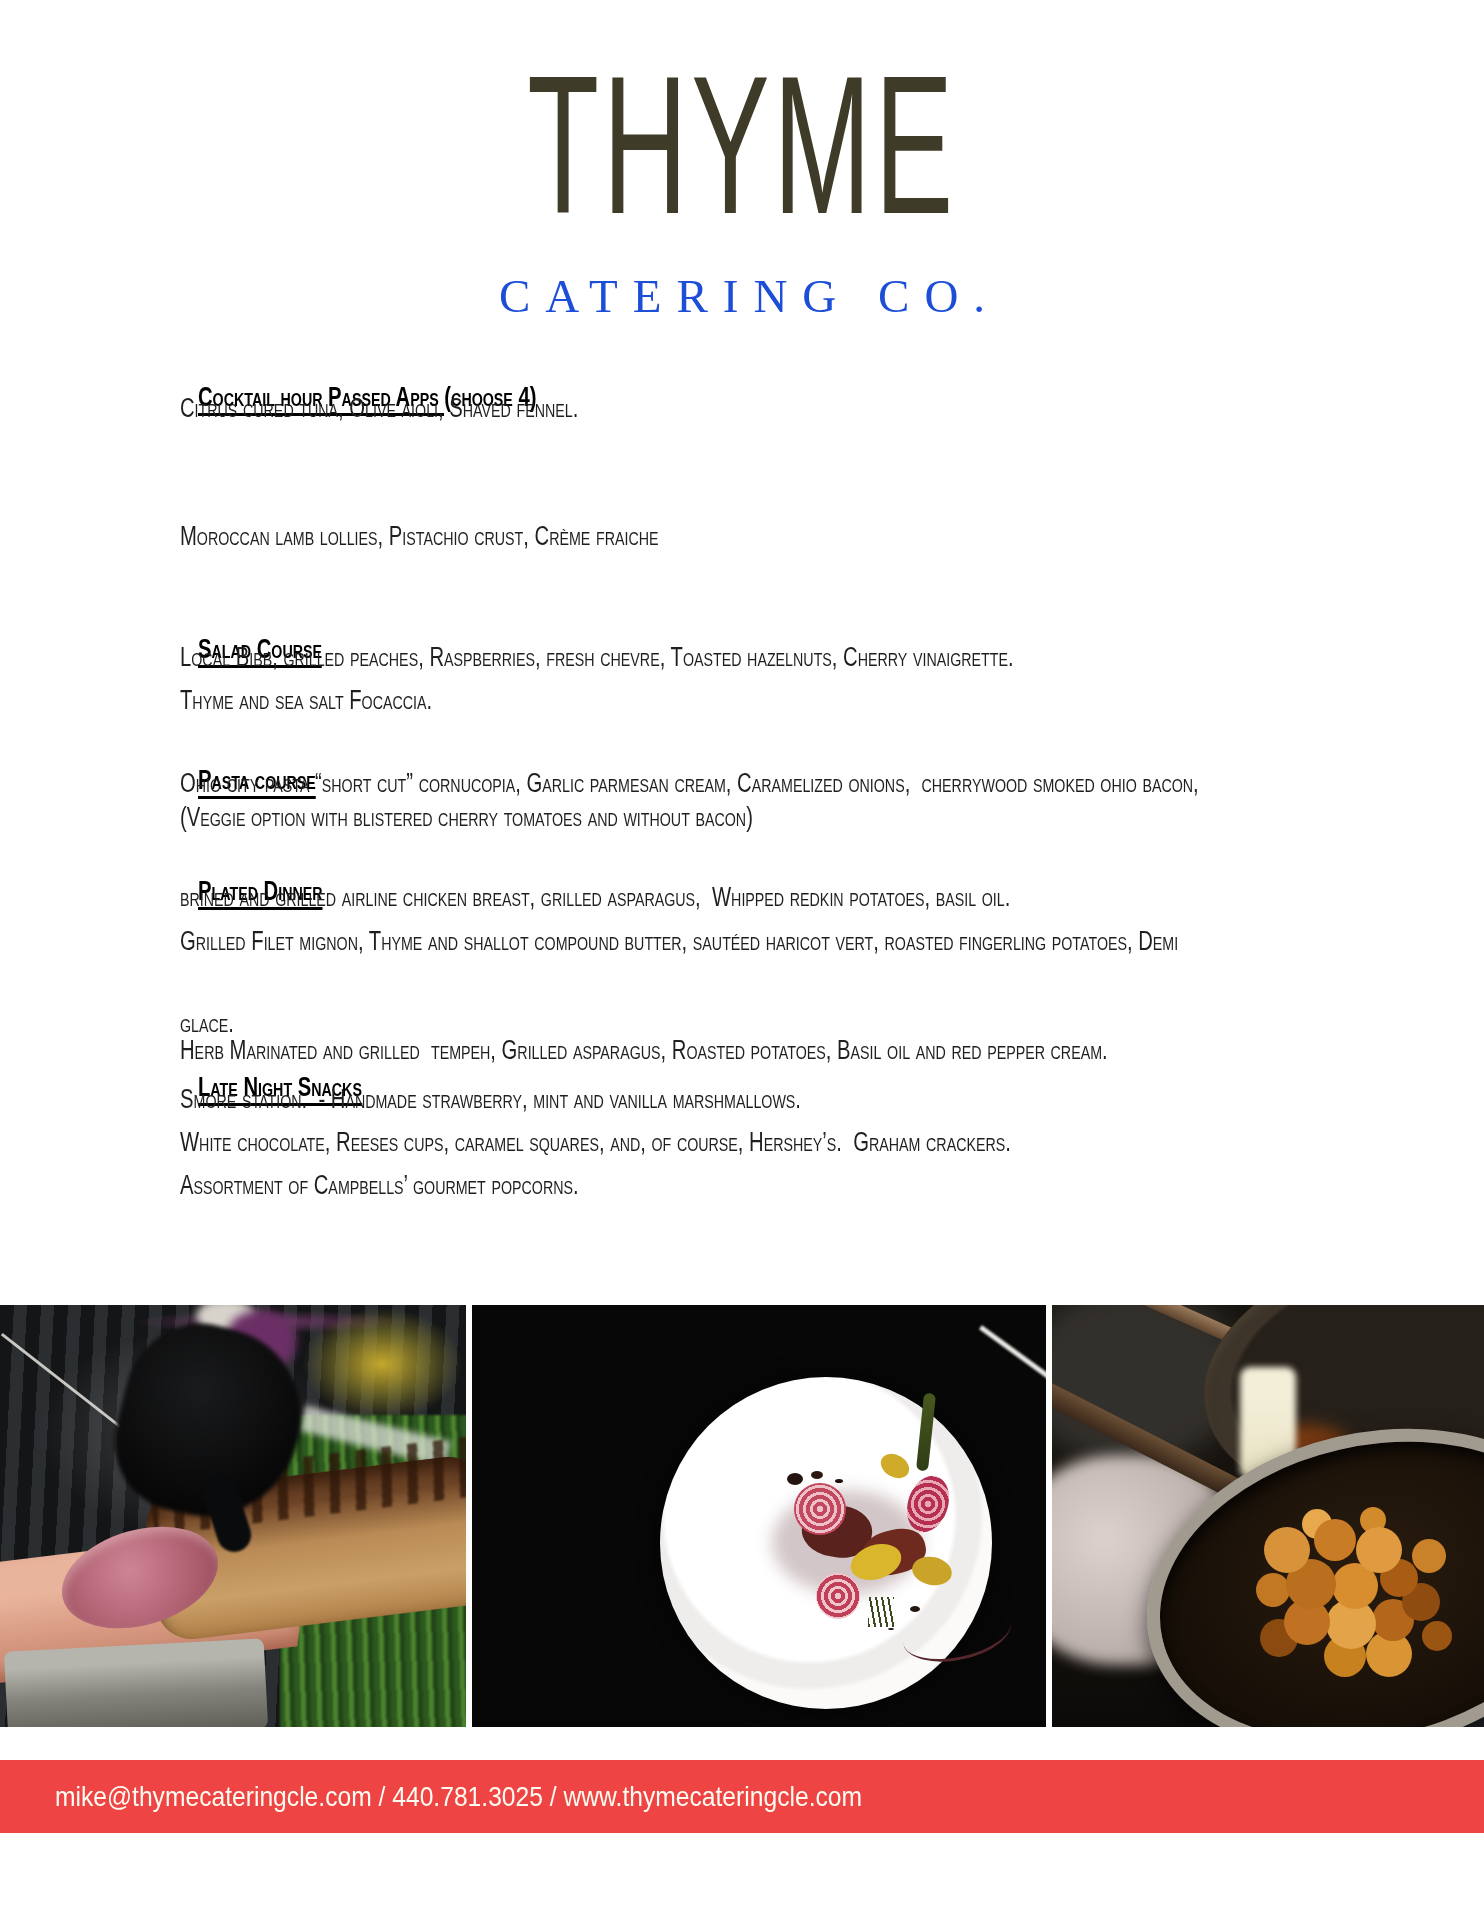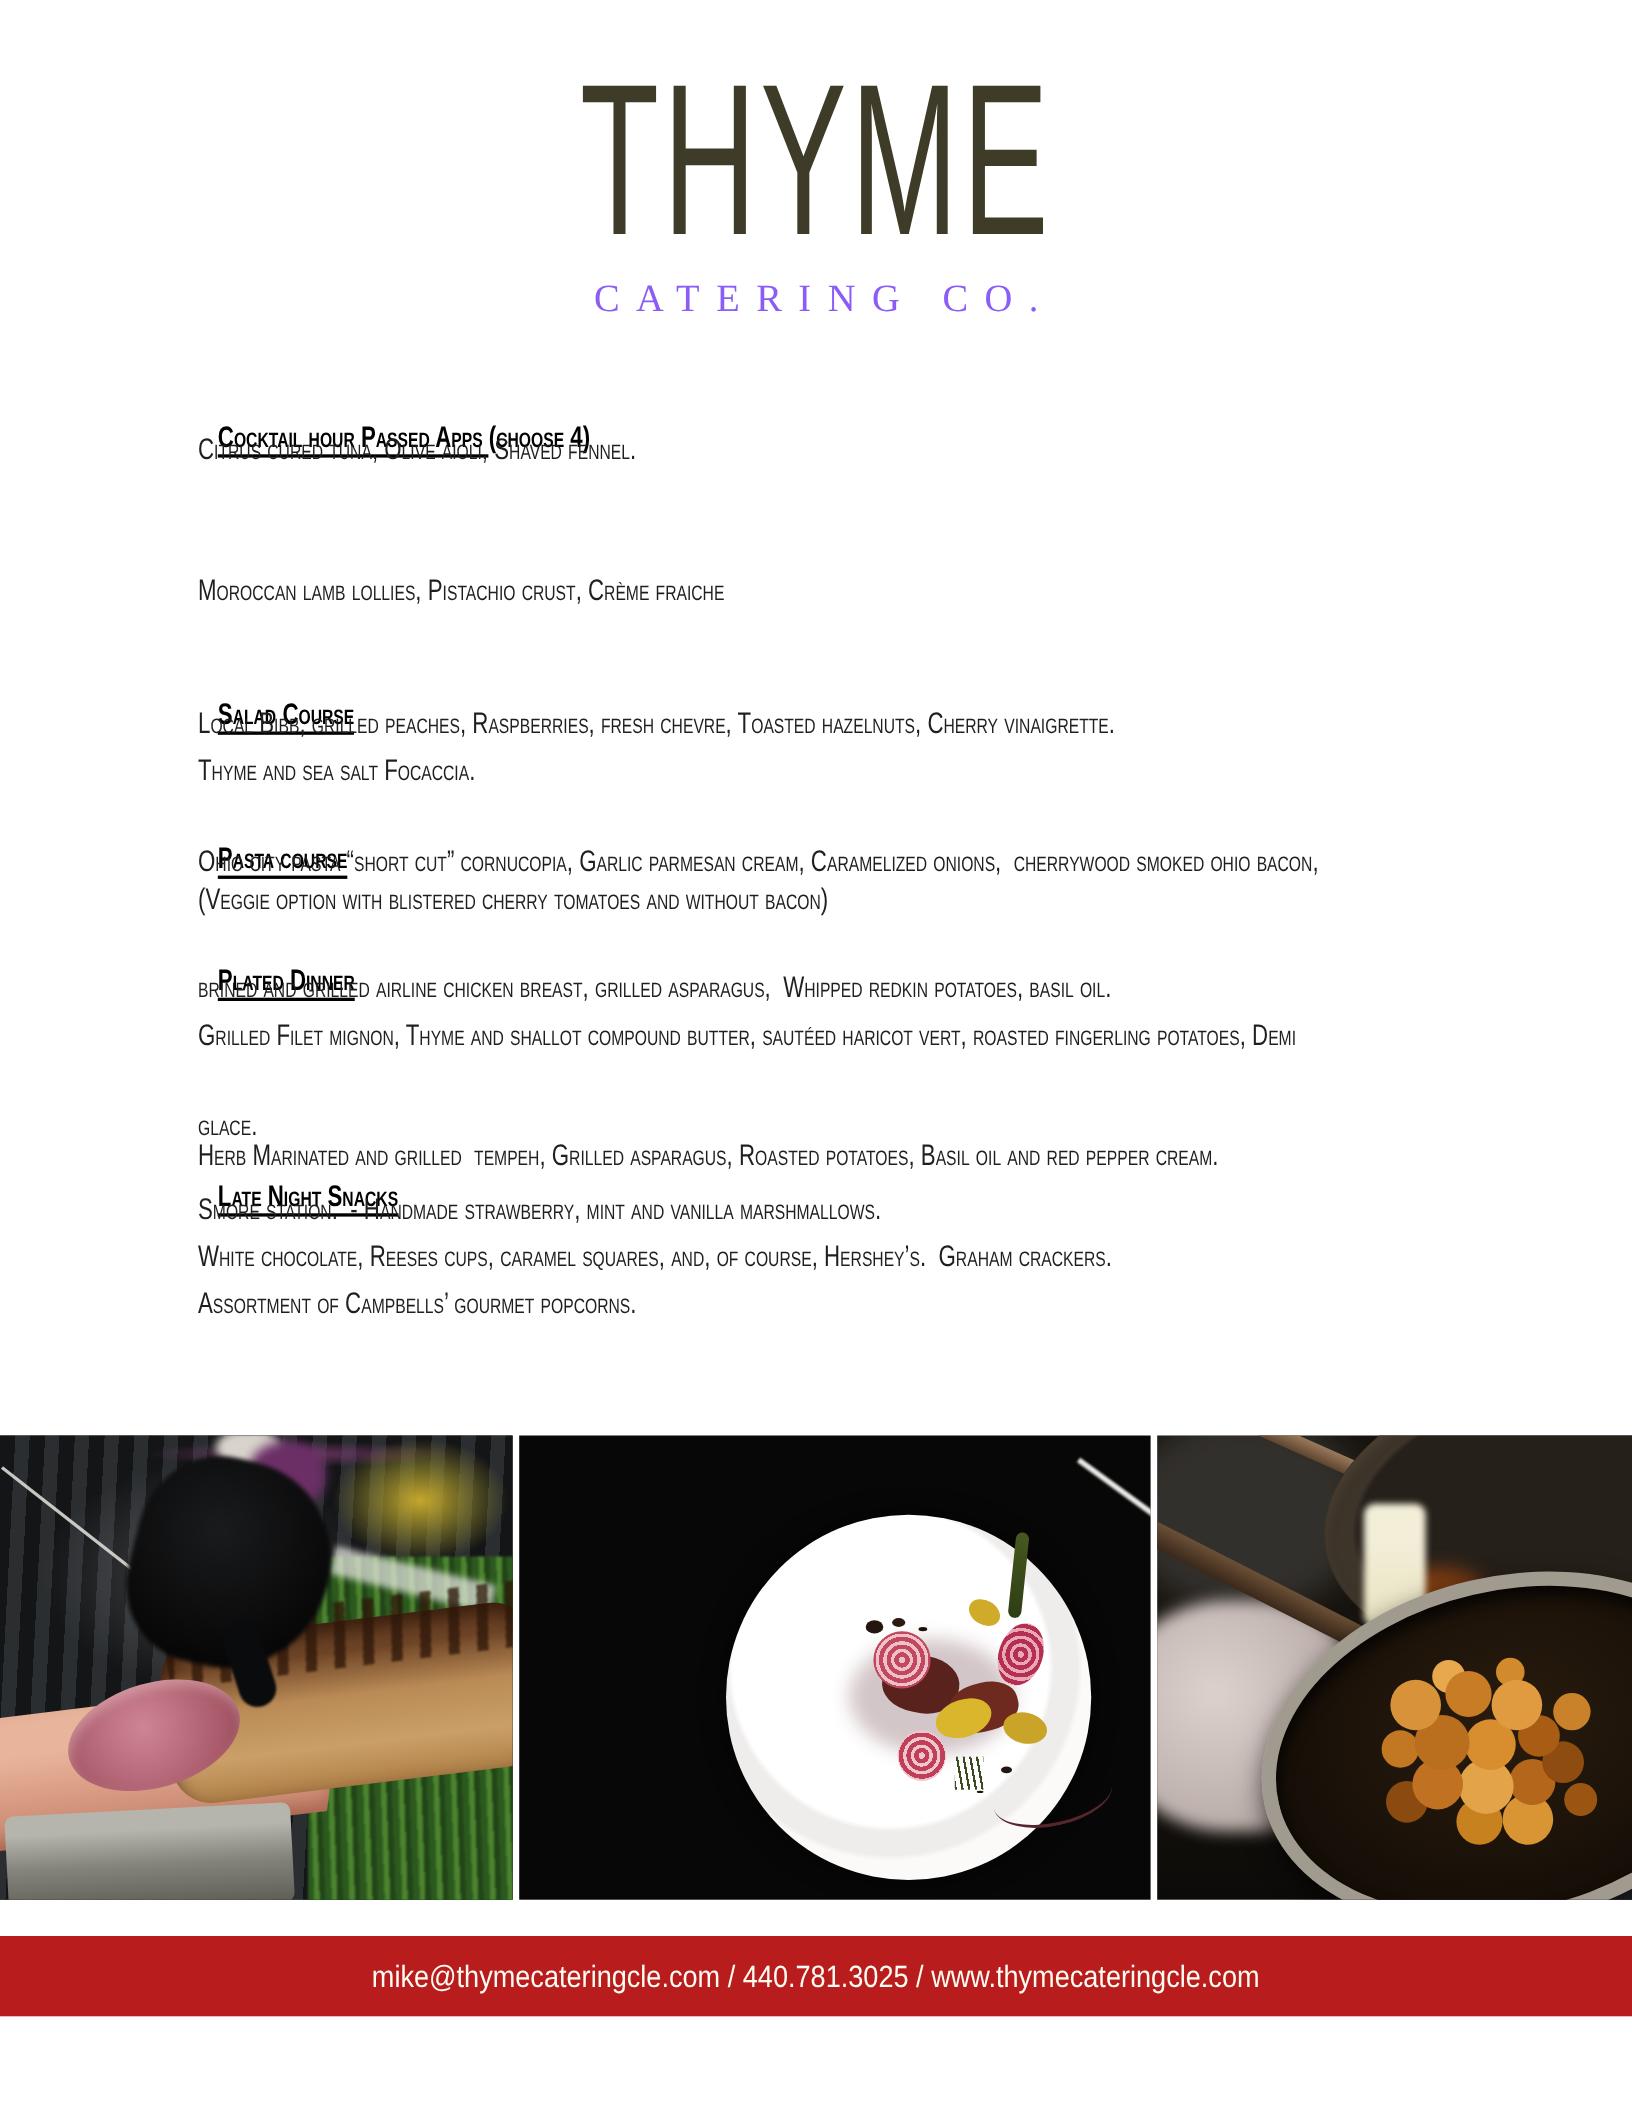--- a/index.html
+++ b/index.html
@@ -12,24 +12,24 @@
   
   .logo-wrap { position:absolute; top:0; left:0; width:100%; text-align:center; }
   .brand {
     display:inline-block; margin-top:48px;
     font-size:196px; line-height:1; font-weight:400;
     color:#3e3c28; letter-spacing:6px;
     transform:scaleX(0.60); transform-origin:50% 50%;
     white-space:pre;
   }
   .brand-sub {
-    display:block; margin-top:8px;
+    display:block; margin-top:25px;
     font-family:"Liberation Serif", serif;
-    font-size:35px; letter-spacing:15px; text-indent:15px;
-    color:#8b5cf6; white-space:pre;
+    font-size:47px; letter-spacing:15px; text-indent:15px;
+    color:#1d4ed8; white-space:pre;
   }
 
   
   .ml { position:absolute; left:180px; height:34px; line-height:30px; white-space:pre; }
   .tx {
     display:inline-block; transform:scaleX(0.75); transform-origin:0 0;
     font-variant:small-caps; font-size:27px; color:#1f1f1f; white-space:pre;
   }
   .hd { font-weight:bold; color:#000; }
   .u  { border-bottom:3px solid #000; padding-bottom:1px; }
@@ -161,21 +161,21 @@
                  transform:skewY(-5deg);
                  background:linear-gradient(180deg, #8b9398, #6a7176); }
   .stove-hole { left:236px; top:364px; width:40px; height:24px; border-radius:50%;
                 transform:skewY(-5deg); background:#0e0f10; }
   .stove-label { left:300px; top:358px; width:130px; height:30px;
                  transform:skewY(-5deg); background:#1c1e20;
                  box-shadow:inset 0 0 0 2px #2c2f32; }
 
   
   .footer { position:absolute; left:0; top:1760px; width:1484px; height:73px;
-            background:#b91c1c; text-align:center; line-height:73px; }
+            background:#ef4444; line-height:73px; }
   .ftx { display:inline-block; transform:scaleX(0.88); transform-origin:50% 50%;
          font-size:28px; color:#fdfcf2; white-space:pre; }
 </style>
 </head>
 <body>
 
 <div class="page">
 
   <div class="logo-wrap">
     <span class="brand">THYME</span>

